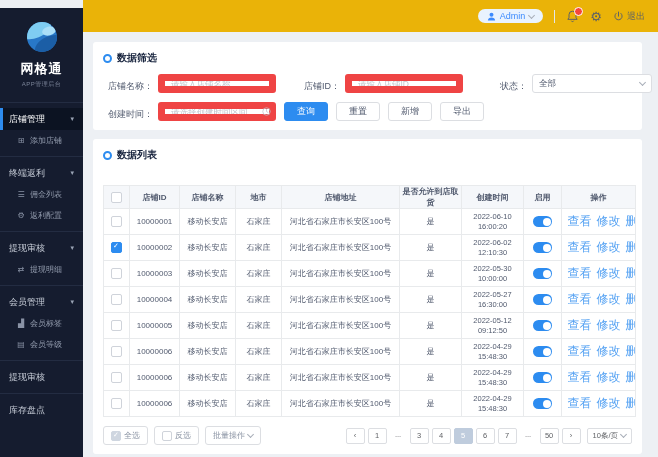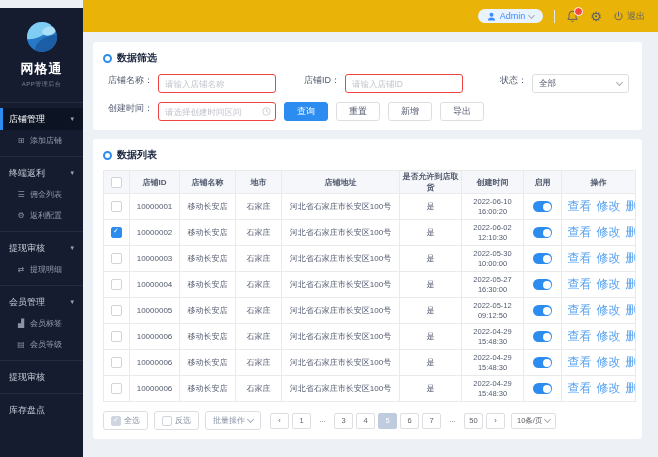--- a/index.html
+++ b/index.html
@@ -34,53 +34,53 @@
   .logout{display:flex;align-items:center;gap:3px;color:#5a6068;font-size:9px;cursor:pointer;}
   
   .content{position:absolute;left:80px;top:32px;width:575px;height:425px;
     background:#edf0f4;padding:10px 13px;box-sizing:border-box;}
   .card{background:#fff;border-radius:3px;padding:9px 10px;box-sizing:border-box;}
   .card.list-card{margin-top:9px;}
   .card-title{display:flex;align-items:center;gap:5px;font-size:10px;font-weight:bold;color:#17233d;}
   .title-dot{width:5px;height:5px;border:2px solid #2d8cf0;border-radius:50%;box-sizing:content-box;}
   
   .filter-row{display:flex;align-items:center;margin-top:9px;}
-  .f-group{display:flex;align-items:flex-start;}
+  .f-group{display:flex;align-items:flex-end;}
   .f-label{font-size:9px;color:#515a6e;width:50px;text-align:right;margin-right:5px;white-space:nowrap;}
-  .f-input{height:19px;width:118px;border:1px solid #ef4444;border-radius:3px;font-size:8.5px;
+  .f-input{height:19px;width:118px;border:7px solid #ef4444;border-radius:3px;font-size:8.5px;
     color:#515a6e;padding:0 6px;box-sizing:border-box;outline:none;
     font-family:"Liberation Sans","DejaVu Sans",sans-serif;}
   .f-input::placeholder{color:#c0c4cc;}
-  .f-select{height:19px;width:97px;border:1px solid #dcdee2;border-radius:3px;font-size:8.5px;
+  .f-select{height:19px;width:120px;border:1px solid #dcdee2;border-radius:3px;font-size:8.5px;
     color:#515a6e;padding:0 6px;box-sizing:border-box;display:flex;align-items:center;
     justify-content:space-between;cursor:pointer;background:#fff;}
   .chev{width:4px;height:4px;border-right:1px solid #a8aeb8;border-bottom:1px solid #a8aeb8;
     transform:rotate(45deg);margin-top:-2px;}
   .date-wrap{position:relative;display:flex;align-items:center;}
   .date-wrap .clock-icon{position:absolute;right:5px;pointer-events:none;display:flex;}
   .btn{height:19px;padding:0 12px;font-size:9px;border-radius:3px;border:1px solid #dcdee2;
     background:#fff;color:#515a6e;display:inline-flex;align-items:center;cursor:pointer;margin-left:8px;
     font-family:"Liberation Sans","DejaVu Sans",sans-serif;}
   .btn.primary{background:#2d8cf0;border-color:#2d8cf0;color:#fff;}
   
-  table{width:100%;border-collapse:collapse;margin-top:8px;table-layout:fixed;}
+  table{width:100%;border-collapse:collapse;margin-top:23px;table-layout:fixed;}
   th{background:#f5f7fa;border:1px solid #e8eaec;height:21px;font-size:8px;font-weight:600;color:#515a6e;padding:0 2px;}
   td{border:1px solid #e8eaec;height:25px;font-size:8px;color:#515a6e;text-align:center;padding:0 3px;
     overflow:hidden;white-space:nowrap;}
   .date-cell{line-height:1.25;font-size:7.5px;white-space:normal;}
   .cb{display:inline-block;width:9px;height:9px;border:1px solid #cfd3da;border-radius:2px;
     background:#fff;vertical-align:middle;cursor:pointer;position:relative;}
   .cb.checked{background:#2d8cf0;border-color:#2d8cf0;}
   .cb.checked::after{content:"✓";position:absolute;left:1px;top:-1px;color:#fff;font-size:7px;font-weight:bold;}
   .toggle{display:inline-block;width:19px;height:11px;border-radius:6px;background:#2d8cf0;
     position:relative;cursor:pointer;vertical-align:middle;}
   .toggle::after{content:"";position:absolute;right:1.5px;top:1.5px;width:8px;height:8px;border-radius:50%;background:#fff;}
   .act-link{color:#57a3f3;cursor:pointer;margin:0 2.5px;font-size:12px;}
   
-  .list-footer{display:flex;justify-content:flex-start;align-items:center;margin-top:9px;}
+  .list-footer{display:flex;justify-content:space-between;align-items:center;margin-top:9px;}
   .footer-left{display:flex;align-items:center;}
   .fbtn{height:17px;padding:0 7px;border:1px solid #dcdee2;border-radius:3px;font-size:8px;
     color:#8a93a3;display:inline-flex;align-items:center;gap:3px;margin-right:6px;background:#fff;cursor:pointer;}
   .fbtn .cb{width:8px;height:8px;}
   .fbtn .cb.checked{background:#cfd6e0;border-color:#cfd6e0;}
   .pagination{display:flex;align-items:center;}
   .page{min-width:13px;height:14px;border:1px solid #dcdee2;border-radius:2px;display:inline-flex;
     align-items:center;justify-content:center;font-size:7.5px;color:#606266;margin-left:3px;
     padding:0 2px;background:#fff;cursor:pointer;}
   .page.active{background:#bfccdd;border-color:#bfccdd;color:#fff;}

